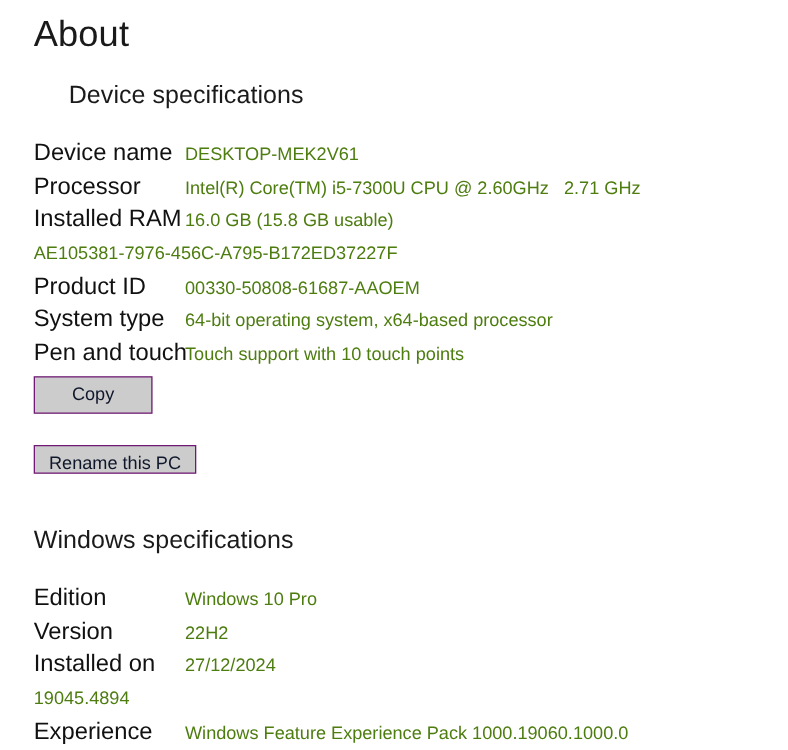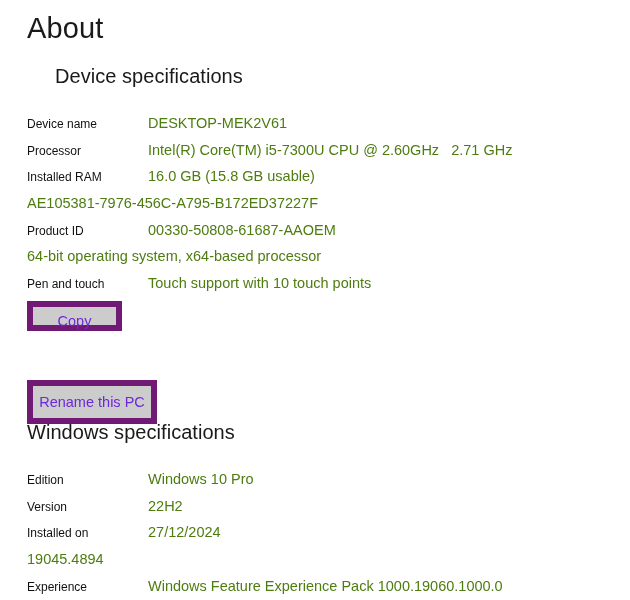--- a/index.html
+++ b/index.html
@@ -62,59 +62,58 @@
     display: flex;
     align-items: baseline;
     height: 26.7px;
     line-height: 26.7px;
     white-space: nowrap;
   }
 
   .spec-label {
     width: 121px;
     flex: 0 0 121px;
-    font-size: 12px;
+    font-size: 19px;
     font-weight: 400;
     color: #111111;
   }
 
   .spec-value {
     font-size: 14.5px;
     font-weight: 400;
     color: #4d7c0f;
     white-space: pre;
   }
 
   .btn {
     position: absolute;
     background: #cccccc;
-    border: 6px solid #701a75;
-    color: #6d28d9;
+    border: 1px solid #701a75;
+    color: #0f172a;
     font-family: "Liberation Sans", sans-serif;
     font-size: 14.5px;
     font-weight: 400;
     text-align: center;
     padding: 0;
     cursor: default;
     line-height: 28px;
   }
 
   #copy-button {
     left: 20px;
     top: 301px;
     width: 95px;
     height: 30px;
   }
 
   #rename-button {
     left: 20px;
     top: 356px;
     width: 130px;
-    height: 44px;
-    margin-top: 24px;
+    height: 23px;
   }
 </style>
 </head>
 <body>
 
 <div class="page">
 
   <div class="page-title">About</div>
 
   <div class="section-heading" id="device-heading">Device specifications</div>
@@ -133,20 +132,21 @@
         <div class="spec-value">16.0 GB (15.8 GB usable)</div>
       </div>
       <div class="spec-row">
         <div class="spec-value">AE105381-7976-456C-A795-B172ED37227F</div>
       </div>
       <div class="spec-row">
         <div class="spec-label">Product ID</div>
         <div class="spec-value">00330-50808-61687-AAOEM</div>
       </div>
       <div class="spec-row">
+        <div class="spec-label">System type</div>
         <div class="spec-value">64-bit operating system, x64-based processor</div>
       </div>
       <div class="spec-row">
         <div class="spec-label">Pen and touch</div>
         <div class="spec-value">Touch support with 10 touch points</div>
       </div>
     </div>
 
   <button class="btn" id="copy-button">Copy</button>
 

